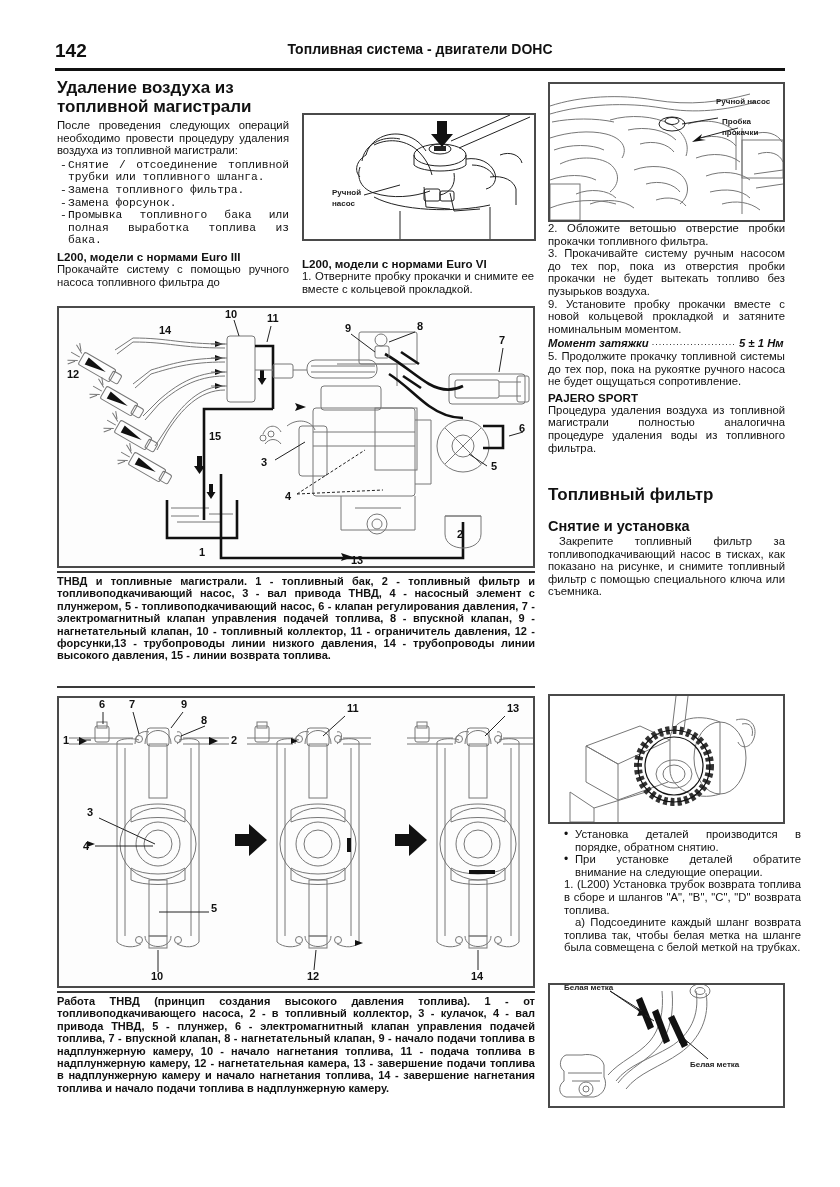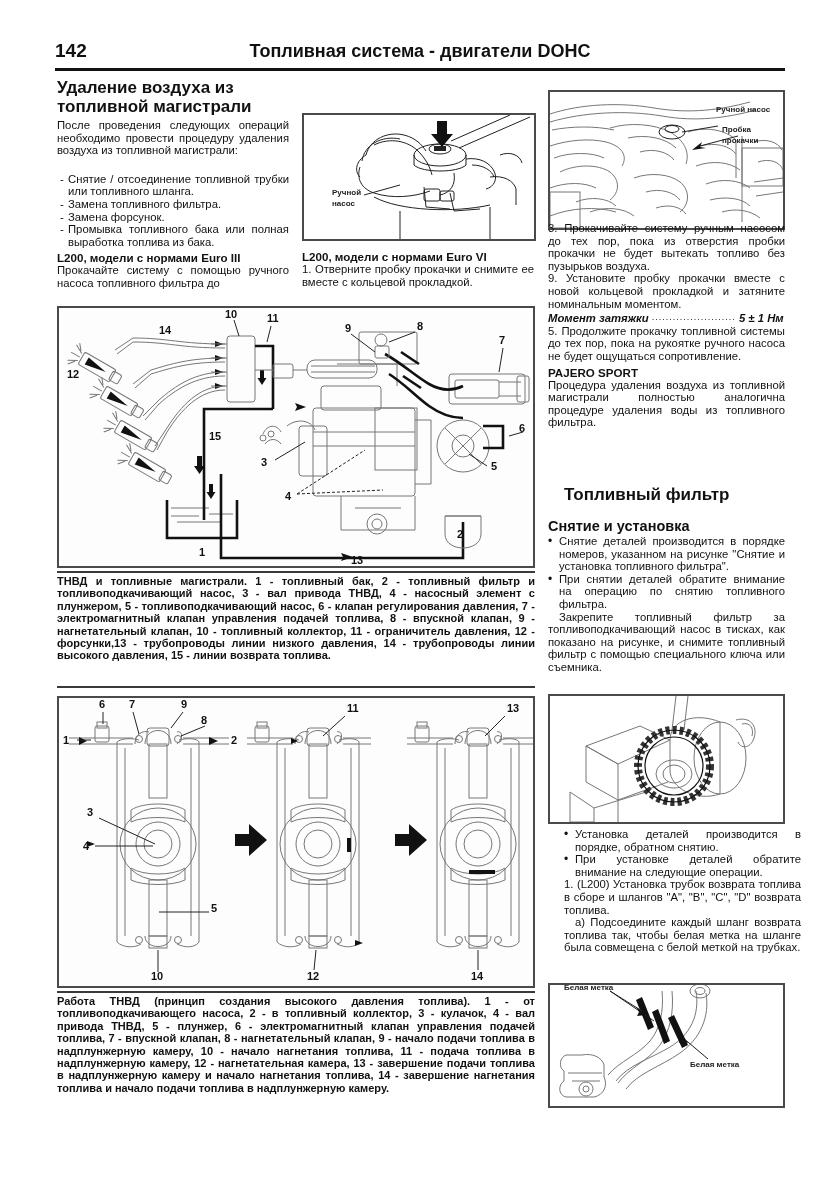--- a/index.html
+++ b/index.html
@@ -38,21 +38,21 @@
     font-size: 19px;
     font-weight: bold;
     letter-spacing: 0px;
   }
   .header-title {
     position: absolute;
     left: 0;
     top: 1px;
     width: 730px;
     text-align: center;
-    font-size: 18px;
+    font-size: 14px;
     font-weight: bold;
   }
   .header-rule {
     position: absolute;
     left: 55px;
     top: 68px;
     width: 730px;
     height: 3px;
     background: #111;
   }
@@ -80,23 +80,24 @@
     text-align: left;
   }
   .h3 {
     font-size: 11.6px;
     line-height: 13px;
     font-weight: bold;
     margin: 3px 0 0 0;
     text-align: left;
   }
   .bullets {
-    margin: 16px 0 0 0;
+    margin: 2px 0 0 0;
     padding: 0;
     list-style: none;
+    font-family: Liberation Mono, monospace;
   }
   .bullets li {
     position: relative;
     padding-left: 11px;
     margin: 0;
     text-align: justify;
   }
   .bullets li:before {
     content: "-";
     position: absolute;
@@ -228,25 +229,25 @@
       <path class="ln" d="M96 96 L96 124"></path>
       <path class="ln" d="M186 92 L186 124" stroke-dasharray="0"></path>
 
       <text class="lbl" x="28" y="80">Ручной</text>
       <text class="lbl" x="28" y="91">насос</text>
       <path class="ln" d="M60 80 L96 70"></path>
     </svg>
   </div>
 
   <div class="col" style="left:302px; top:246px; width:232px;">
-    <div class="h3" style="margin-top:4px;">L200, модели с нормами Euro VI</div>
+    <div class="h3" style="margin-top:11px;">L200, модели с нормами Euro VI</div>
     <p>1. Отверните пробку прокачки и снимите ее вместе с кольцевой прокладкой.</p>
   </div>
 
-  <div class="figbox" style="left:548px; top:90px; width:237px; height:140px;text-align:center;">
+  <div class="figbox" style="left:548px; top:82px; width:237px; height:140px;text-align:center;">
     <svg width="233" height="136" viewBox="0 0 233 136">
       <rect x="0" y="0" width="233" height="136" fill="#fff"></rect>
       <g class="lnthin">
         <path d="M0 22 C 30 12, 70 10, 104 16 C 140 22, 170 18, 200 10"></path>
         <path d="M0 30 C 34 20, 76 18, 112 24 C 146 30, 176 26, 206 18"></path>
         <path d="M2 38 C 22 34, 46 34, 64 38"></path>
         <path d="M0 54 C 18 48, 40 46, 56 50 C 72 54, 78 64, 72 74"></path>
         <path d="M4 66 C 20 60, 42 60, 54 66"></path>
         <path d="M10 80 C 26 72, 48 72, 60 80 C 70 88, 70 100, 60 108"></path>
         <path d="M0 96 C 16 90, 34 90, 46 96"></path>
@@ -280,39 +281,36 @@
       <path class="ln" d="M132 40 L168 34"></path>
       <path d="M142 58 l10 -8 l-2 5 l6 1 z" fill="#111"></path>
       <path class="ln" d="M150 54 L188 44"></path>
       <text class="lbl" x="166" y="20">Ручной насос</text>
       <text class="lbl" x="172" y="40">Пробка</text>
       <text class="lbl" x="172" y="51">прокачки</text>
     </svg>
   </div>
 
   <div class="col" style="left:548px; top:222px; width:237px;">
+    <p>2. Обложите ветошью отверстие пробки прокачки топливного фильтра.</p>
     <p>3. Прокачивайте систему ручным насосом до тех пор, пока из отверстия пробки прокачки не будет вытекать топливо без пузырьков воздуха.</p>
     <p>9. Установите пробку прокачки вместе с новой кольцевой прокладкой и затяните номинальным моментом.</p>
     <div class="torque">
       <span>Момент затяжки</span>
       <span class="dots">........................</span>
       <span>5 ± 1 Нм</span>
     </div>
     <p>5. Продолжите прокачку топливной системы до тех пор, пока на рукоятке ручного насоса не будет ощущаться сопротивление.</p>
     <div class="h3">PAJERO SPORT</div>
     <p>Процедура удаления воздуха из топливной магистрали полностью аналогична процедуре удаления воды из топливного фильтра.</p>
   </div>
 
   <div class="col" style="left:548px; top:485px; width:237px;">
-    <div class="h1" style="margin-bottom:1px;margin-left:16px;">Топливный фильтр</div>
+    <div class="h1" style="margin-bottom:1px;">Топливный фильтр</div>
     <div class="h2">Снятие и установка</div>
-    <ul class="dotlist">
-      <li>Снятие деталей производится в порядке номеров, указанном на рисунке "Снятие и установка топливного фильтра".</li>
-      <li>При снятии деталей обратите внимание на операцию по снятию топливного фильтра.</li>
-    </ul>
     <p class="indent">Закрепите топливный фильтр за топливоподкачивающий насос в тисках, как показано на рисунке, и снимите топливный фильтр с помощью специального ключа или съемника.</p>
   </div>
 
   <div class="figbox" style="left:548px; top:694px; width:237px; height:130px;">
     <svg width="233" height="126" viewBox="0 0 233 126">
       <rect x="0" y="0" width="233" height="126" fill="#fff"></rect>
 
       <path class="lnthin" d="M36 50 L90 30 L120 44 L68 68 Z"></path>
       <path class="lnthin" d="M36 50 L36 86 L68 104 L68 68 Z"></path>
       <path class="lnthin" d="M20 96 L44 112 L44 126 L20 126 Z"></path>

